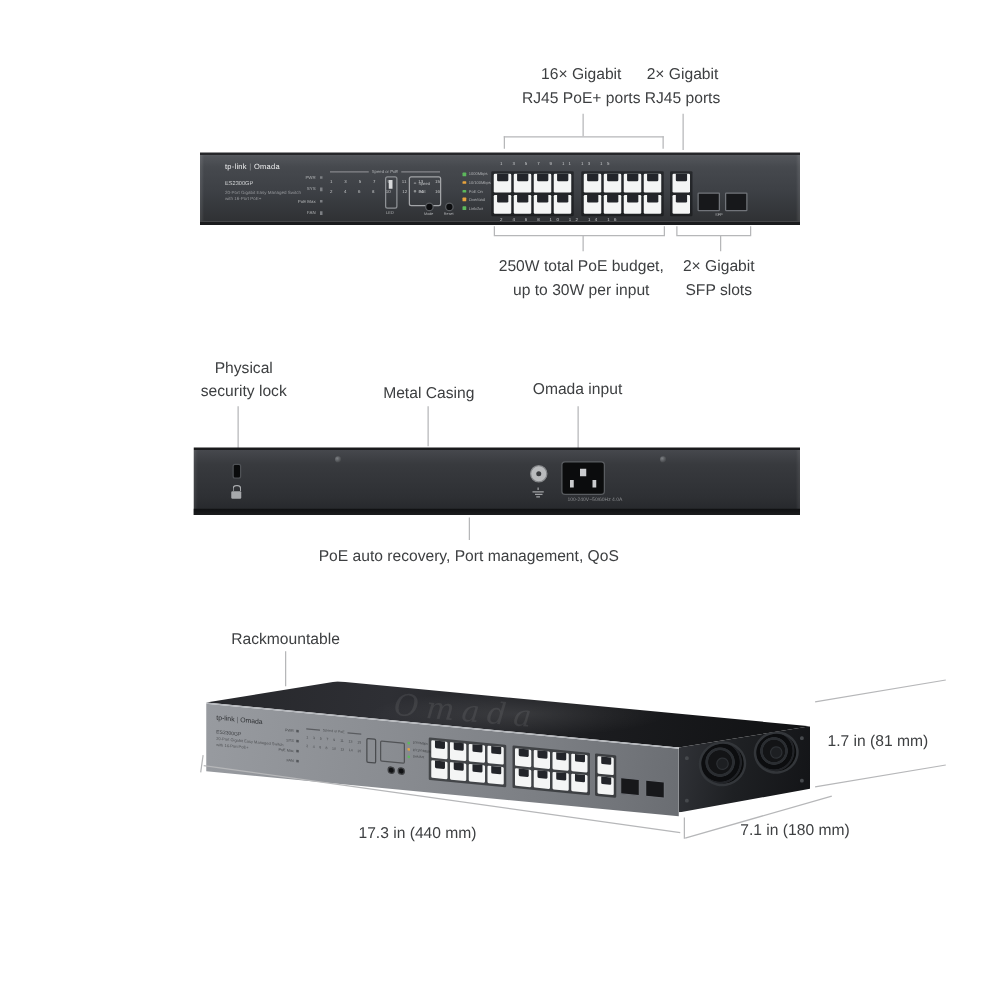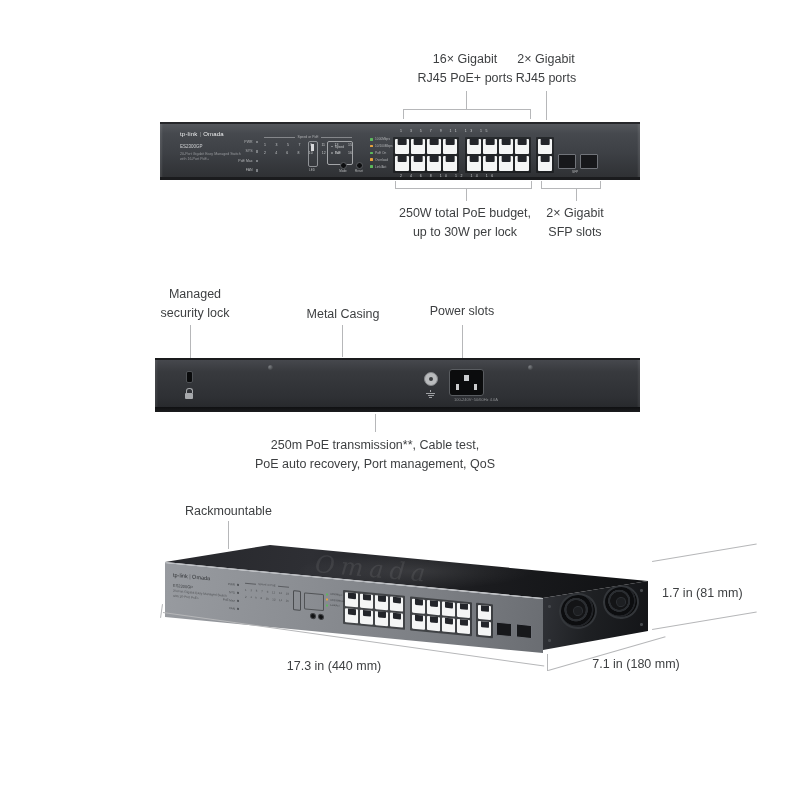--- a/index.html
+++ b/index.html
@@ -261,33 +261,33 @@
   <div class="vline" style="left:531px;top:181px;height:7px"></div>
   <div class="hline" style="left:395px;top:188px;width:137px"></div>
   <div class="vline" style="left:466px;top:188px;height:13px"></div>
   <div class="vline" style="left:541px;top:181px;height:7px"></div>
   <div class="vline" style="left:600px;top:181px;height:7px"></div>
   <div class="hline" style="left:541px;top:188px;width:60px"></div>
   <div class="vline" style="left:576px;top:188px;height:13px"></div>
 
   <div class="callout" style="left:380px;top:204px;width:170px">
     <div>250W total PoE budget,</div>
-    <div>up to 30W per lock</div>
+    <div>up to 30W per input</div>
   </div>
   <div class="callout" style="left:520px;top:204px;width:110px">
     <div>2× Gigabit</div>
     <div>SFP slots</div>
   </div>
 
   <div class="callout" style="left:130px;top:285px;width:130px">
-    <div>Managed</div>
+    <div>Physical</div>
     <div>security lock</div>
   </div>
   <div class="callout" style="left:283px;top:305px;width:120px">Metal Casing</div>
-  <div class="callout" style="left:402px;top:302px;width:120px">Power slots</div>
+  <div class="callout" style="left:402px;top:302px;width:120px">Omada input</div>
 
   <div class="vline" style="left:190px;top:325px;height:42px"></div>
   <div class="vline" style="left:342px;top:325px;height:32px"></div>
   <div class="vline" style="left:462px;top:325px;height:42px"></div>
 
   <div id="back-switch">
     <div class="bp-kslot"></div>
     <div class="bp-lock">
       <div class="shackle"></div>
       <div class="body"></div>
@@ -304,21 +304,20 @@
     <div class="bp-inlet">
       <span style="left:14px;top:5px;width:5px;height:6px"></span>
       <span style="left:6px;top:14px;width:3px;height:6px"></span>
       <span style="left:24px;top:14px;width:3px;height:6px"></span>
     </div>
     <div class="bp-rating">100-240V~50/60Hz 4.0A</div>
   </div>
 
   <div class="vline" style="left:375px;top:414px;height:18px"></div>
   <div class="callout" style="left:195px;top:436px;width:360px">
-    <div>250m PoE transmission**, Cable test,</div>
     <div>PoE auto recovery, Port management, QoS</div>
   </div>
 
   <div class="callout" style="left:185px;top:502px;width:120px;text-align:left">Rackmountable</div>
   <div class="vline" style="left:228px;top:521px;height:28px"></div>
 
   <div id="persp-top">
     <div class="sheen"></div>
     <div class="wm">Omada</div>
   </div>

